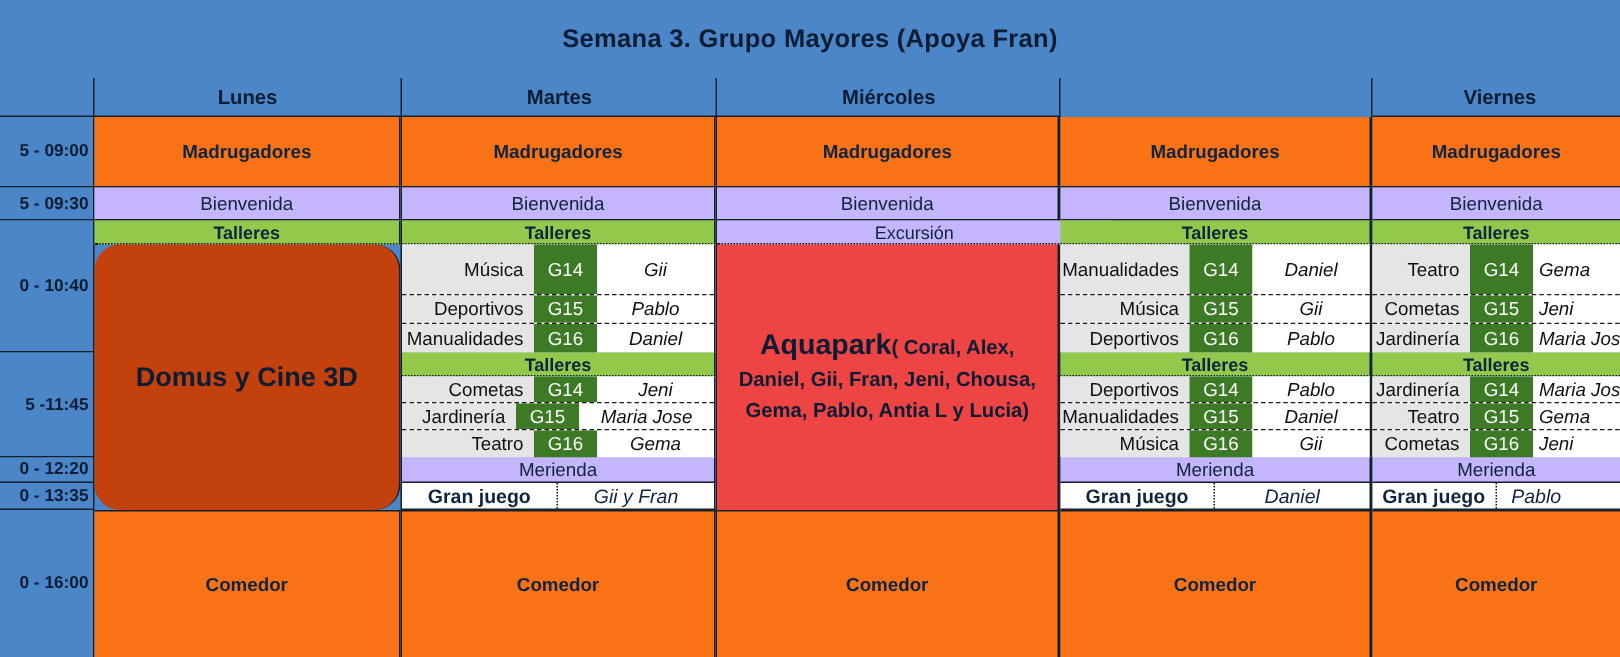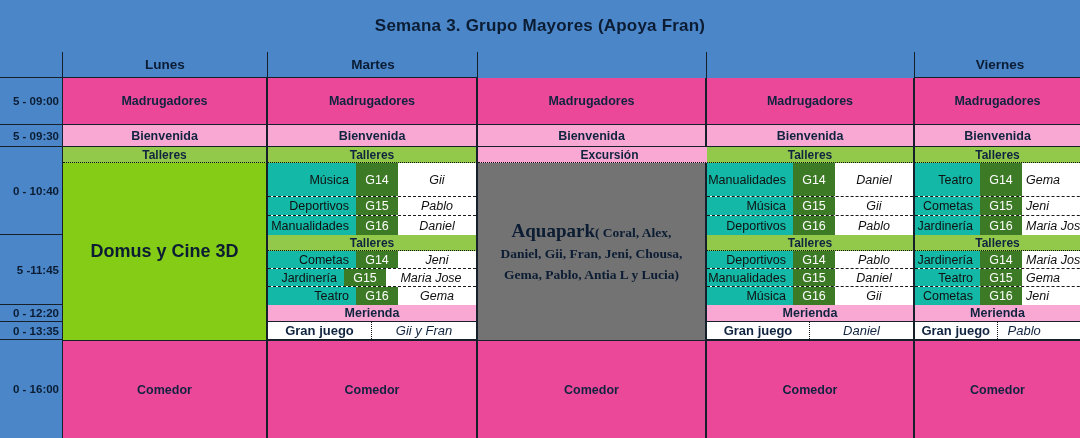--- a/index.html
+++ b/index.html
@@ -52,32 +52,32 @@
   .cell{
     position:absolute;box-sizing:border-box;
     display:flex;align-items:center;justify-content:center;
     font-size:12.5px;
     overflow:hidden;
   }
   .bt{border-top:1px solid #15202B;}
   .bb{border-bottom:1px solid #15202B;}
   .br{border-right:1px solid #15202B;}
 
-  .orange{background:#ec4899;font-weight:bold;font-size:12.5px;}
-  .white{background:#f9a8d4;font-weight:bold;}
+  .orange{background:#f97316;font-weight:bold;font-size:12.5px;}
+  .white{background:#c4b5fd;font-weight:normal;}
   .green{background:#92C94B;font-weight:bold;}
   .dotted-b{border-bottom:1px dotted #111;}
 
   
   .wsblock{position:absolute;box-sizing:border-box;background:#fff;}
   .wsrow{position:absolute;left:0;right:0;display:flex;box-sizing:border-box;}
   .ws-name{
     flex:1 1 auto;display:flex;align-items:center;justify-content:flex-end;
     padding-right:7px;font-size:12.5px;color:#101010;
-    box-sizing:border-box;background:#14b8a6;
+    box-sizing:border-box;background:#e5e5e5;
   }
   .ws-g{
     flex:0 0 42px;background:#3D7A26;color:#ffffff;
     display:flex;align-items:center;justify-content:center;
     font-size:12.5px;box-sizing:border-box;
   }
   .ws-mon{
     flex:0 0 78px;display:flex;align-items:center;justify-content:center;
     font-style:italic;font-size:12.5px;color:#101010;background:#fff;
     box-sizing:border-box;overflow:hidden;white-space:nowrap;
@@ -89,49 +89,49 @@
   
   .gj{position:absolute;box-sizing:border-box;background:#fff;display:flex;}
   .gj-l{flex:0 0 50%;display:flex;align-items:center;justify-content:center;
     font-weight:bold;font-size:13px;border-right:1px dotted #111;box-sizing:border-box;}
   .gj-r{flex:1 1 auto;display:flex;align-items:center;justify-content:center;
     font-style:italic;font-size:13px;box-sizing:border-box;overflow:hidden;white-space:nowrap;}
   .gj-r.clip{justify-content:flex-start;padding-left:10px;}
 
   
   .aqua{
-    position:absolute;box-sizing:border-box;background:#737373;
+    position:absolute;box-sizing:border-box;background:#ef4444;
     display:flex;align-items:center;justify-content:center;text-align:center;
     padding:0 6px;
-    font-family:Liberation Serif, serif;
   }
   .aqua .inner{line-height:1.28;}
   .aqua .big{font-size:19px;font-weight:bold;color:#0B1C33;}
   .aqua .small{font-size:13.5px;font-weight:bold;color:#0B1C33;}
 
   .domus{
-    position:absolute;box-sizing:border-box;background:#84cc16;
-    display:flex;align-items:center;justify-content:center;
-    font-size:18px;font-weight:bold;color:#0B1C33;
+    position:absolute;box-sizing:border-box;background:#c2410c;
+    display:flex;align-items:center;justify-content:center;
+    font-size:18px;font-weight:bold;color:#0B1C33;border-radius:17px;
   }
 </style>
 </head>
 <body>
 
 <div class="sheet">
 
   <div class="titleband">
     <span class="ttl">Semana 3. Grupo Mayores (Apoya Fran)</span>
   </div>
 
   <div class="grid">
 
     <div class="hdrblank"></div>
     <div class="dayhdr" style="left:62px;width:206px;">Lunes</div>
     <div class="dayhdr" style="left:268px;width:210px;">Martes</div>
+    <div class="dayhdr" style="left:478px;width:229px;">Miércoles</div>
     <div class="dayhdr" style="left:915px;width:170px;">Viernes</div>
 
     <div class="tcell" style="top:26px;height:47px;">5 - 09:00</div>
     <div class="tcell" style="top:73px;height:22px;">5 - 09:30</div>
     <div class="tcell" style="top:95px;height:88px;">0 - 10:40</div>
     <div class="tcell" style="top:183px;height:70px;">5 -11:45</div>
     <div class="tcell" style="top:253px;height:17px;">0 - 12:20</div>
     <div class="tcell" style="top:270px;height:18px;">0 - 13:35</div>
     <div class="tcell nb" style="top:288px;height:98px;">0 - 16:00</div>
 

